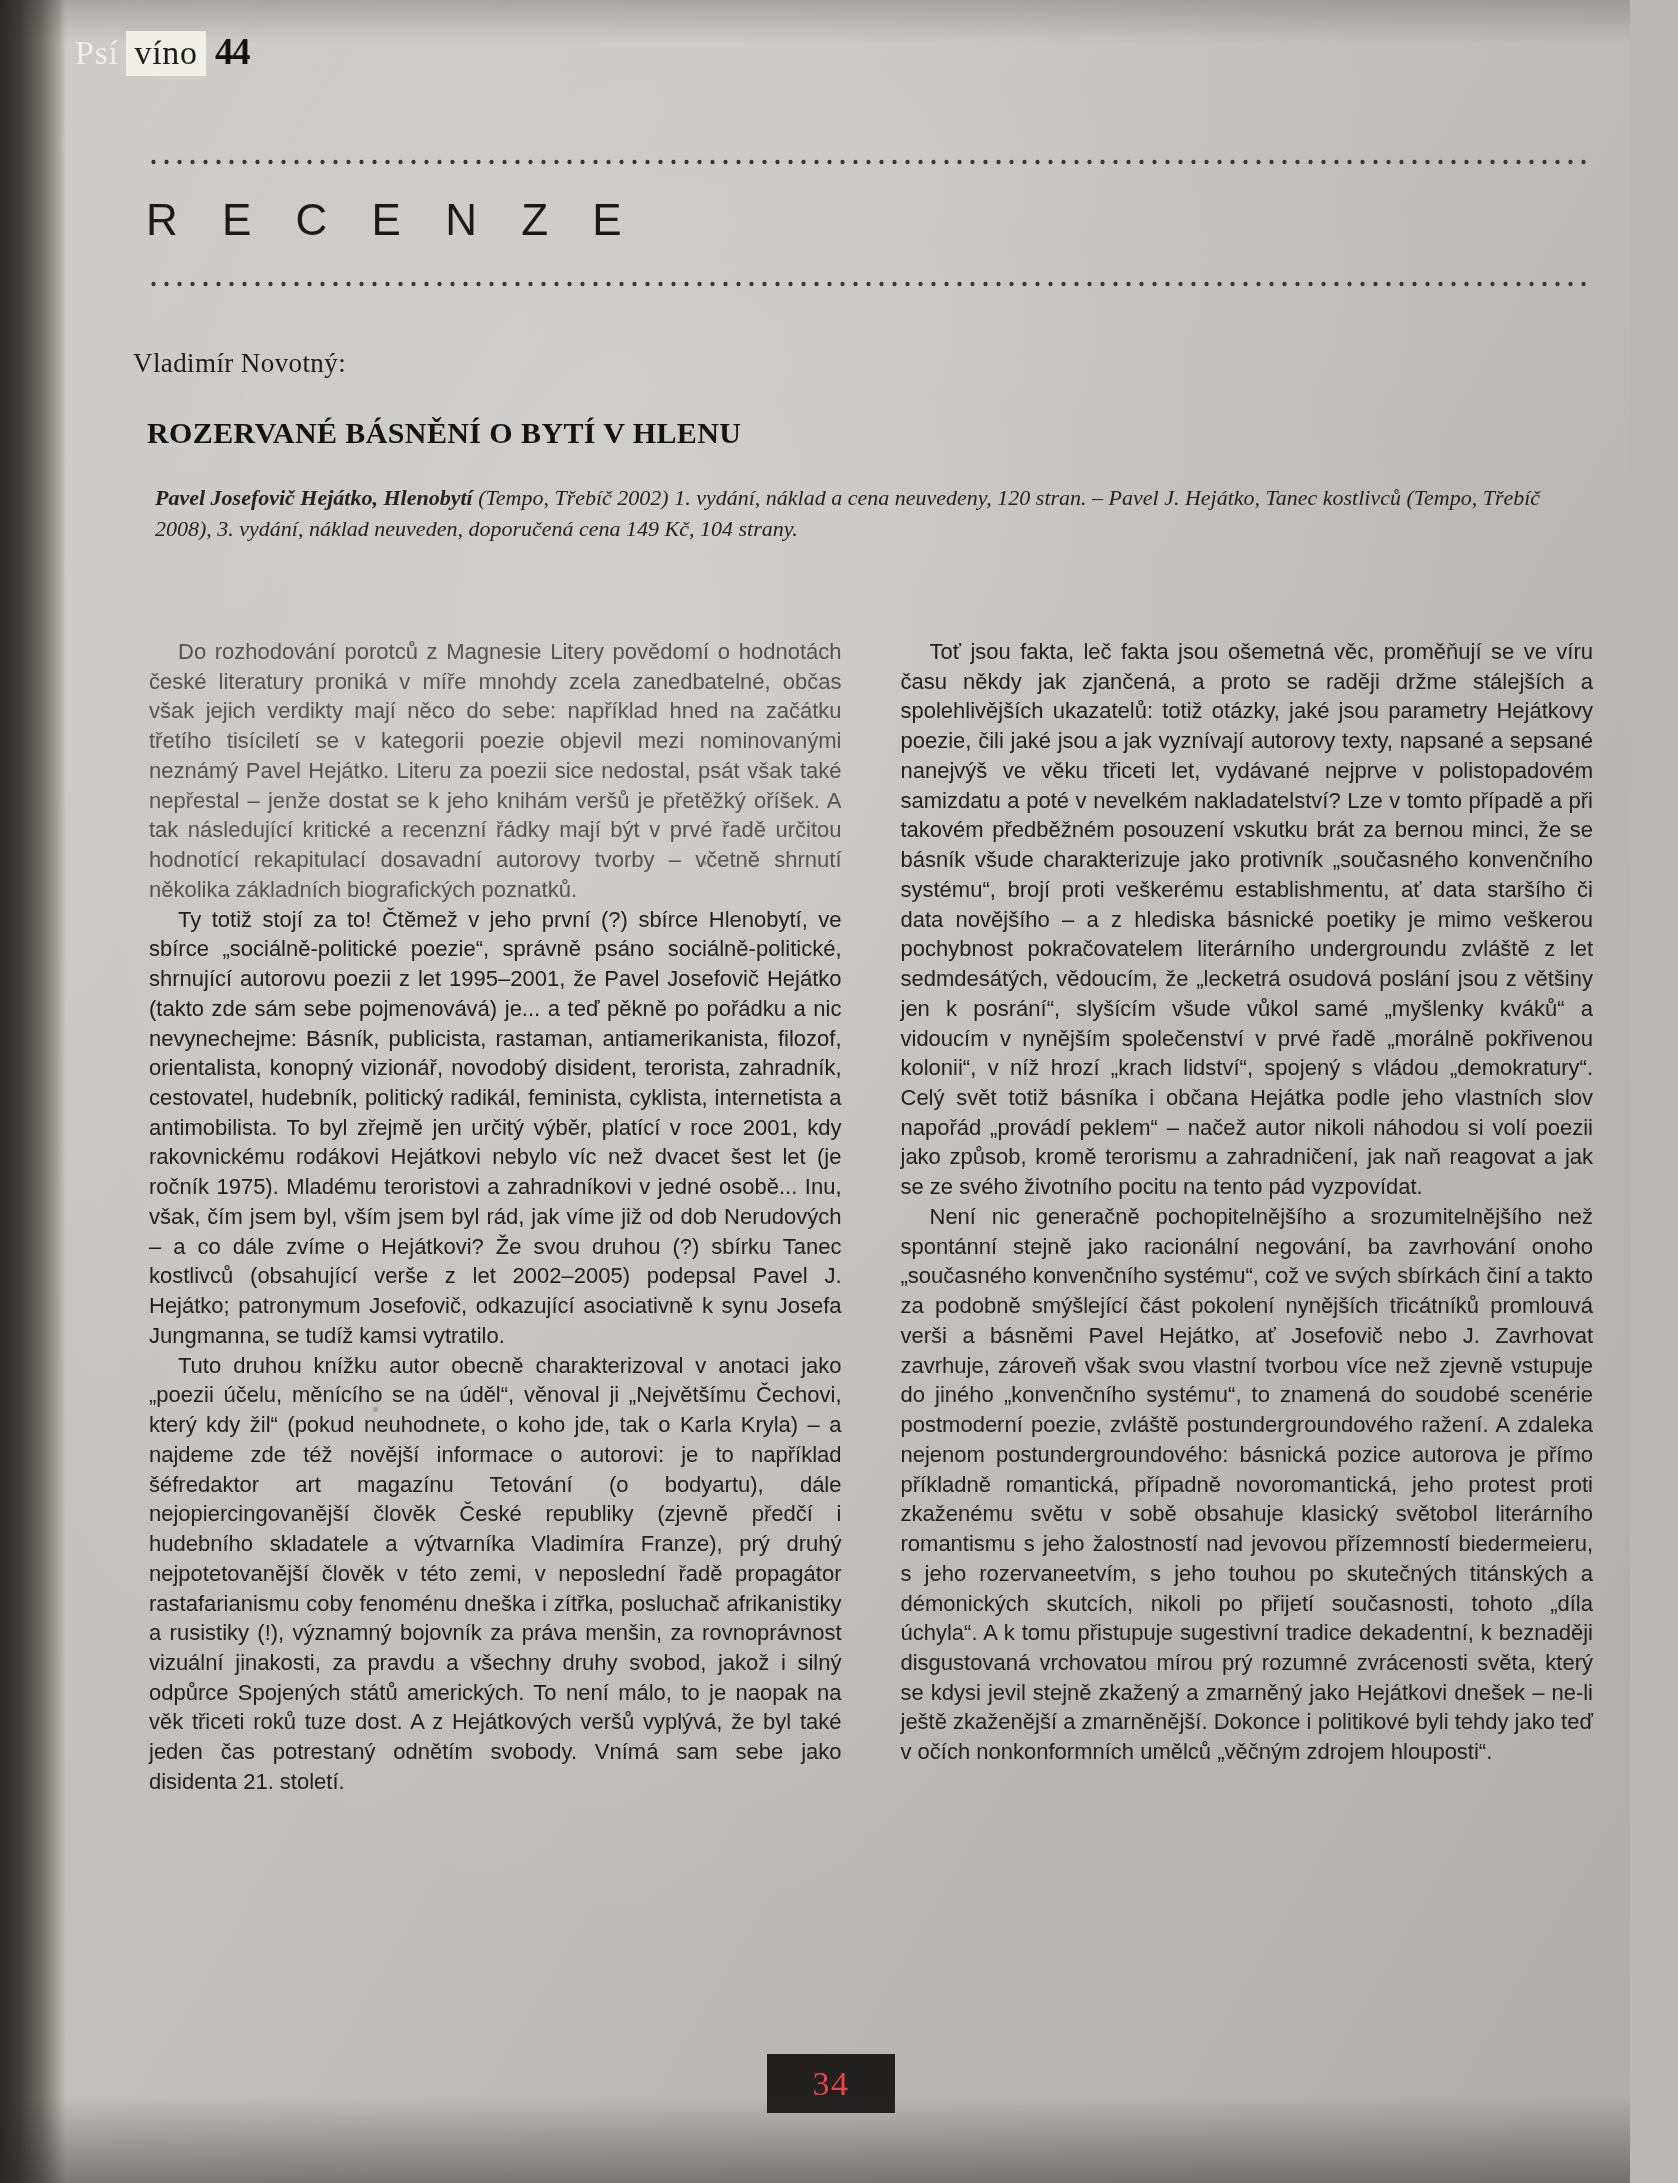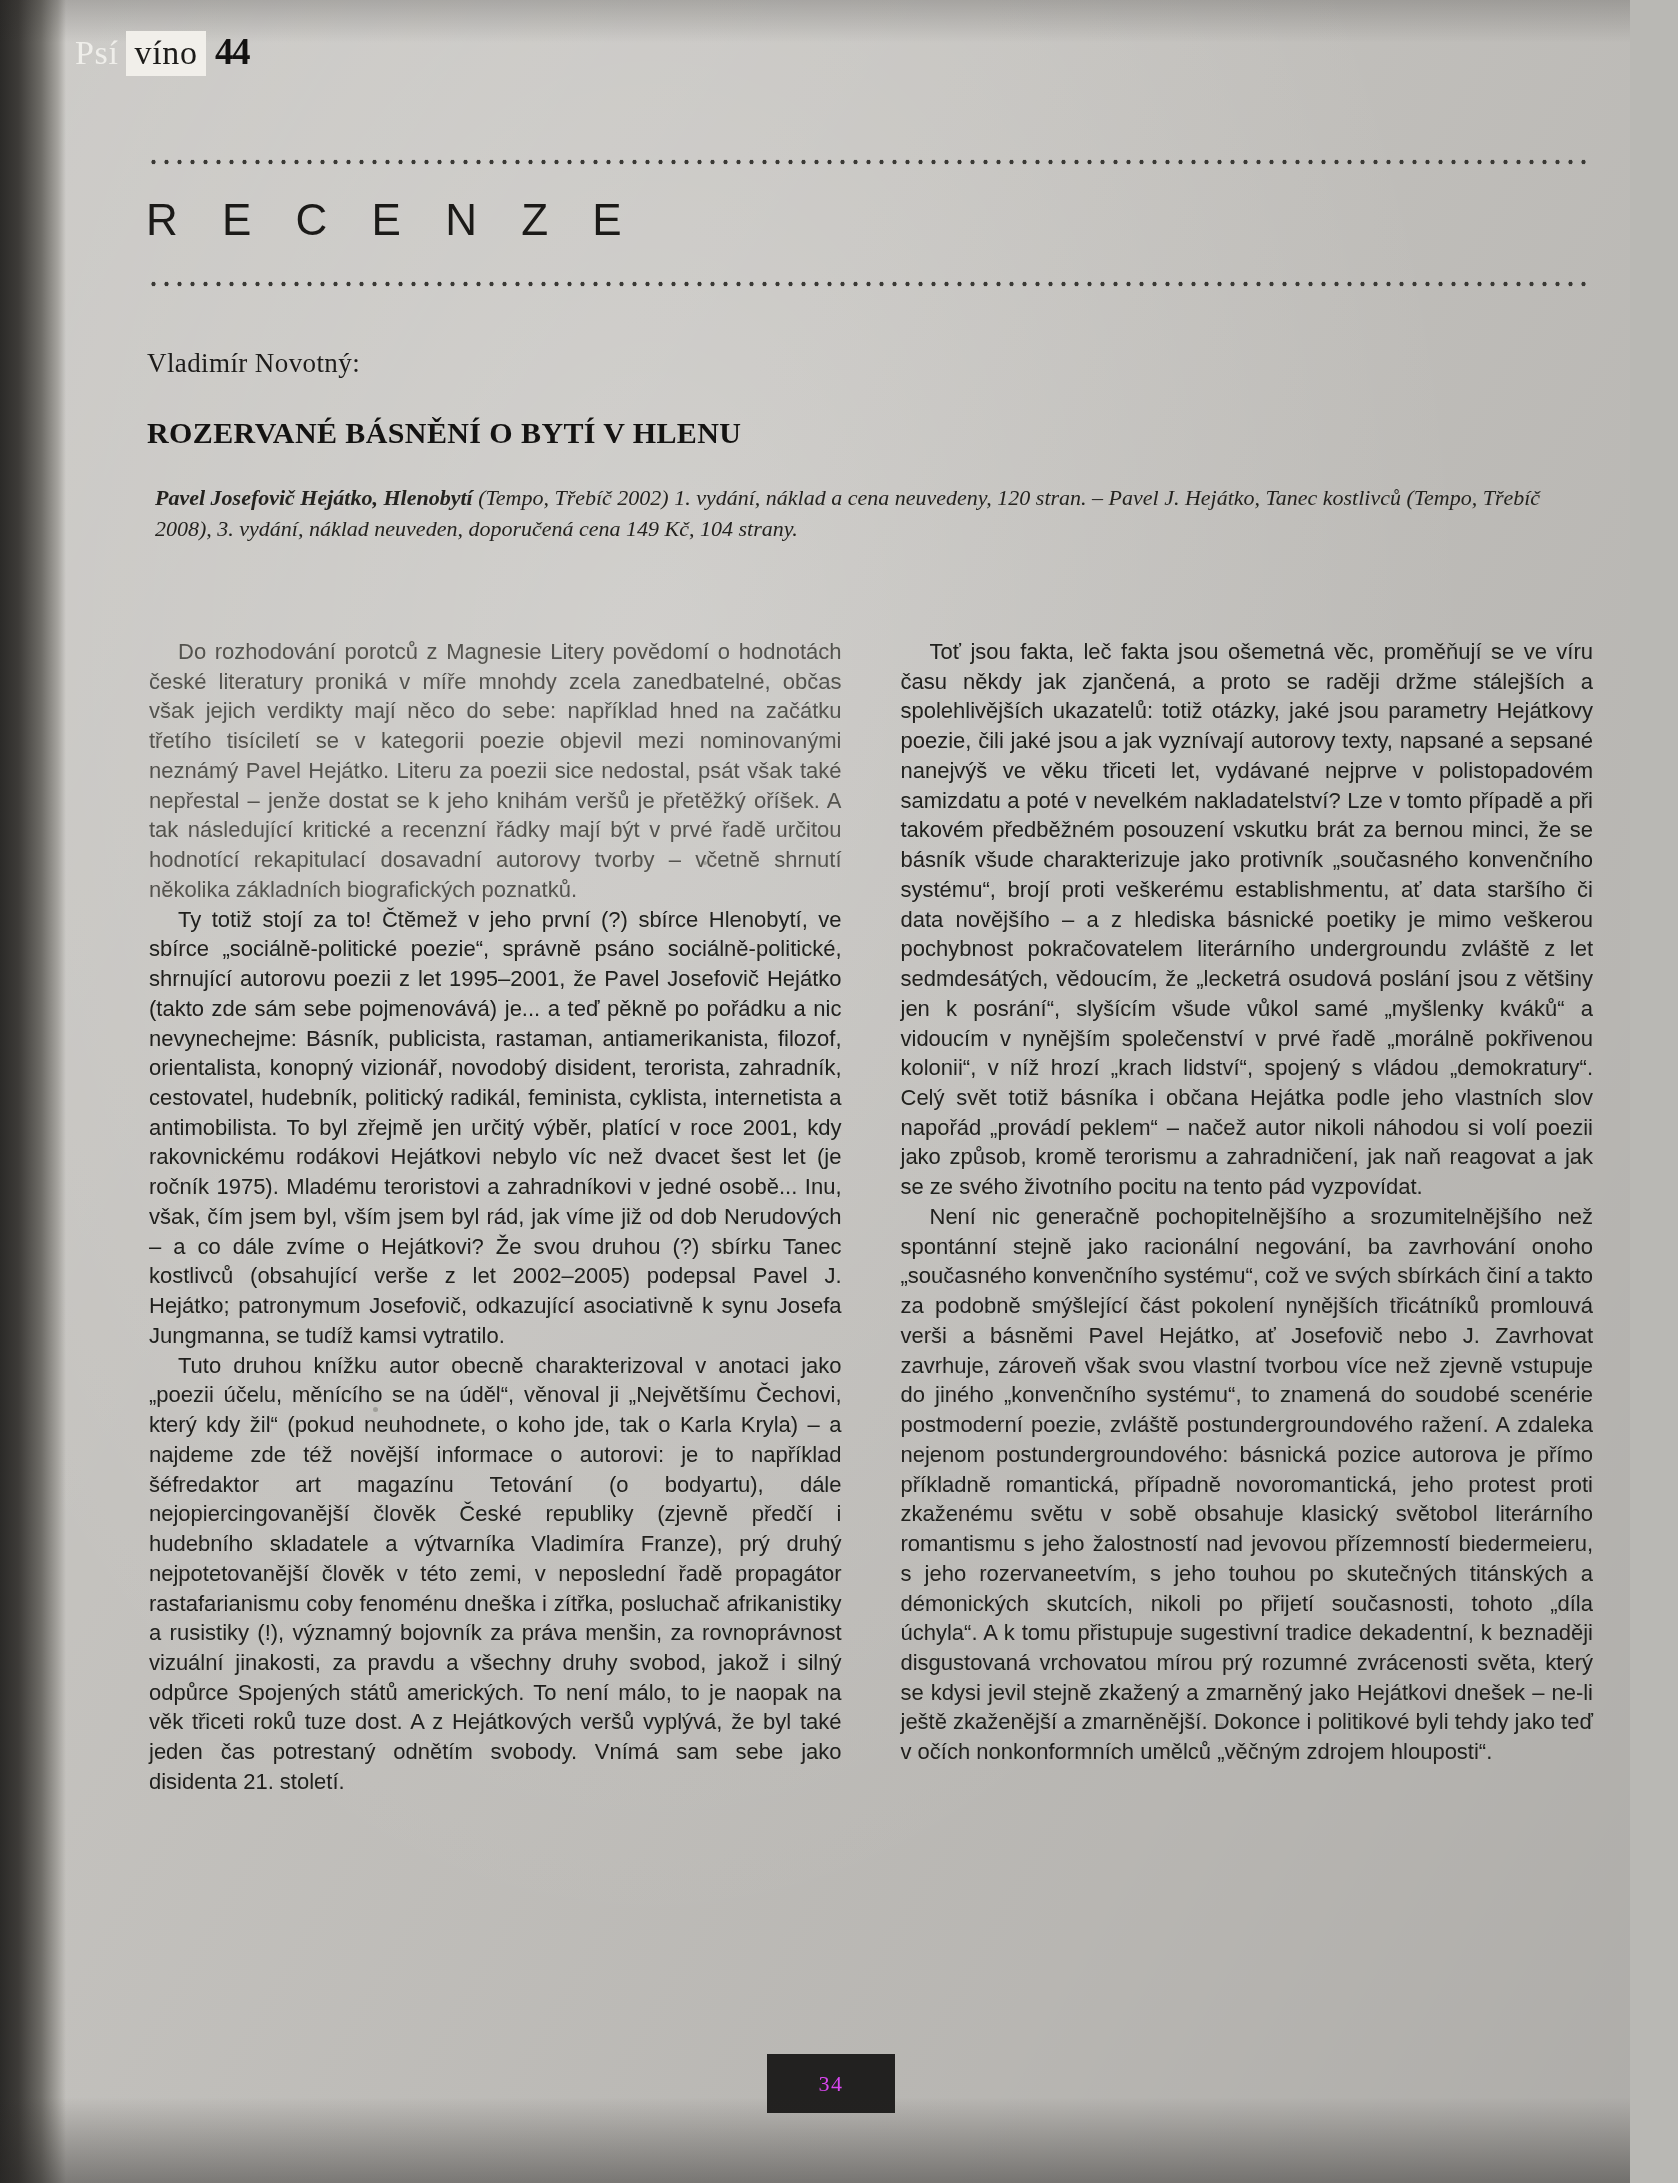--- a/index.html
+++ b/index.html
@@ -103,21 +103,21 @@
     left: 146px;
     top: 195px;
     font-family: Liberation Sans, sans-serif;
     font-size: 44px;
     letter-spacing: 16px;
     color: #1b1a18;
   }
 
   .author-line {
     position: absolute;
-    left: 147px;
+    left: 133px;
     top: 348px;
     font-size: 27px;
     color: #1d1c1a;
     letter-spacing: 0.4px;
   }
   .review-title {
     position: absolute;
     left: 147px;
     top: 416px;
     font-size: 30px;
@@ -168,23 +168,23 @@
   .fade-1 { color: #53524d; }
 
   
   .page-number {
     position: absolute;
     left: 767px;
     top: 2054px;
     width: 128px;
     height: 59px;
     background: #222120;
-    color: #d946ef;
-    font-family: "Liberation Serif", serif;
-    font-size: 22px;
+    color: #ef4444;
+    font-family: "Liberation Serif", serif;
+    font-size: 34px;
     display: flex;
     align-items: center;
     justify-content: center;
     letter-spacing: 1.4px;
   }
   .speck {
     position: absolute;
     background: rgba(70,68,64,0.30);
     border-radius: 50%;
     pointer-events: none;

